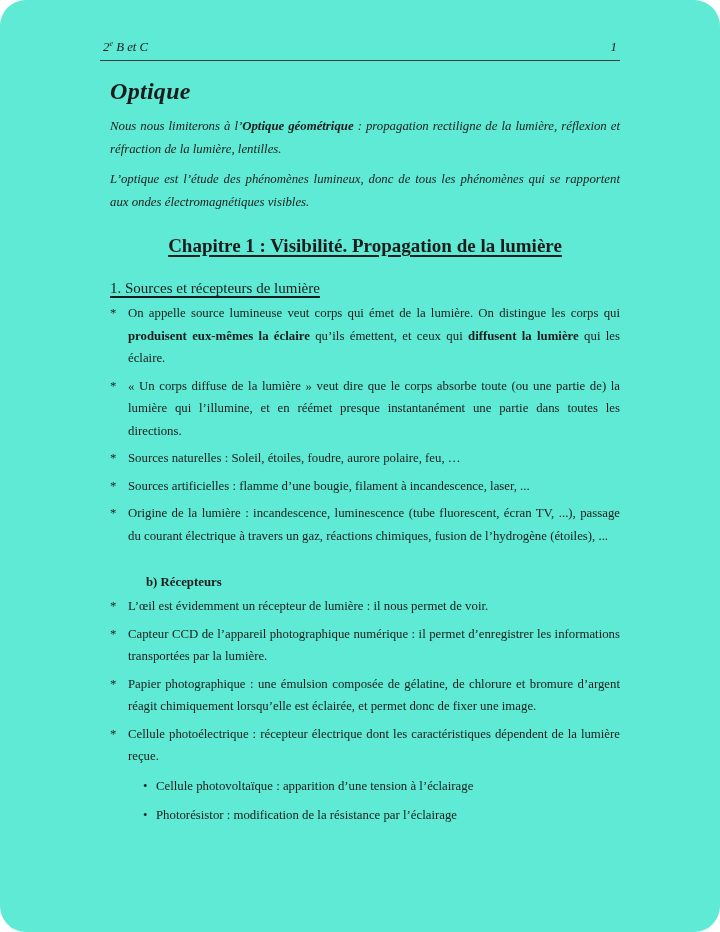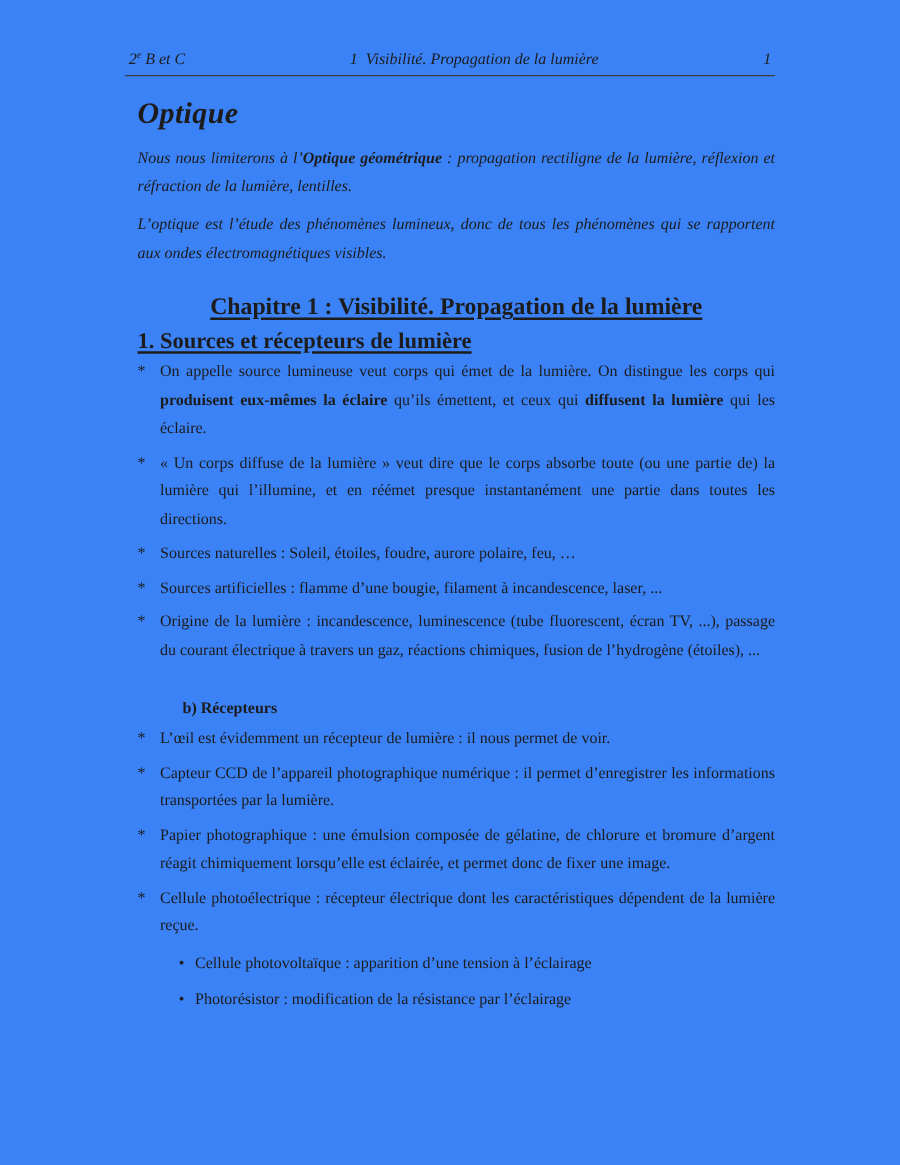--- a/index.html
+++ b/index.html
@@ -3,21 +3,21 @@
 <meta charset="utf-8">
 <style>
   * { margin:0; padding:0; box-sizing:border-box; }
   html, body { background:#ffffff; }
   body {
     width:720px; height:932px;
     font-family:"Liberation Serif","DejaVu Serif",serif;
     color:#1c1c1c;
     -webkit-font-smoothing:antialiased;
   }
-  .sheet { width:720px; height:932px; padding:36px 100px 0 100px; overflow:hidden; background:#3b82f6; }
+  .sheet { width:720px; height:932px; padding:36px 100px 0 100px; overflow:hidden; background:#5eead4;border-radius:26px; }
 
   .hdr {
     display:flex; justify-content:space-between; align-items:baseline;
     font-style:italic; font-size:12.8px; line-height:16px;
     border-bottom:1.6px solid #3c3c3c; padding:0 3px 5px 3px;
   }
   .hdr sup { font-size:0.62em; }
   .pre { white-space:pre; }
 
   .main { margin-left:10px; }
@@ -33,44 +33,43 @@
   }
   .intro + .intro { margin-top:8px; }
 
   .chapter {
     text-align:center; font-size:19px; line-height:24px; font-weight:bold;
     text-decoration:underline; text-decoration-thickness:2px; text-underline-offset:3px;
     margin-top:21px;
   }
 
   .section {
-    font-size:18px; line-height:17px; font-weight:bold;
+    font-size:15px; line-height:17px; font-weight:normal;
     text-decoration:underline; text-decoration-thickness:1.5px; text-underline-offset:3px;
-    margin-top:6px;
+    margin-top:22px;
   }
 
   .subhead { font-size:12.8px; line-height:16px; font-weight:bold; margin-top:13px; }
   .subhead.spaced { margin-top:27px;padding-left:36px; }
 
   .bullet { display:flex; font-size:12.8px; line-height:22.5px; margin-top:5px; }
   .bullet .mark { flex:none; width:18px; }
   .bullet .btxt { flex:1; text-align:justify; }
   .b { font-weight:bold; }
 
   .bullet.subb { margin-left:33px; margin-top:7px; }
   .bullet.subb .mark { width:13px; }
 </style>
 </head>
 <body>
 
 <div class="sheet">
 
   <div class="hdr">
     <span><span>2</span><sup>e</sup><span class="pre"> B et C</span></span>
-    <span class="pre">1  Visibilité. Propagation de la lumière</span>
     <span>1</span>
   </div>
 
   <div class="main">
 
     <div class="doc-title">Optique</div>
 
     <p class="intro"><span>Nous nous limiterons à l’</span><span class="b">Optique géométrique</span><span> : propagation rectiligne de la lumière, réflexion et réfraction de la lumière, lentilles.</span></p>
     <p class="intro"><span>L’optique est l’étude des phénomènes lumineux, donc de tous les phénomènes qui se rapportent aux ondes électromagnétiques visibles.</span></p>
 

